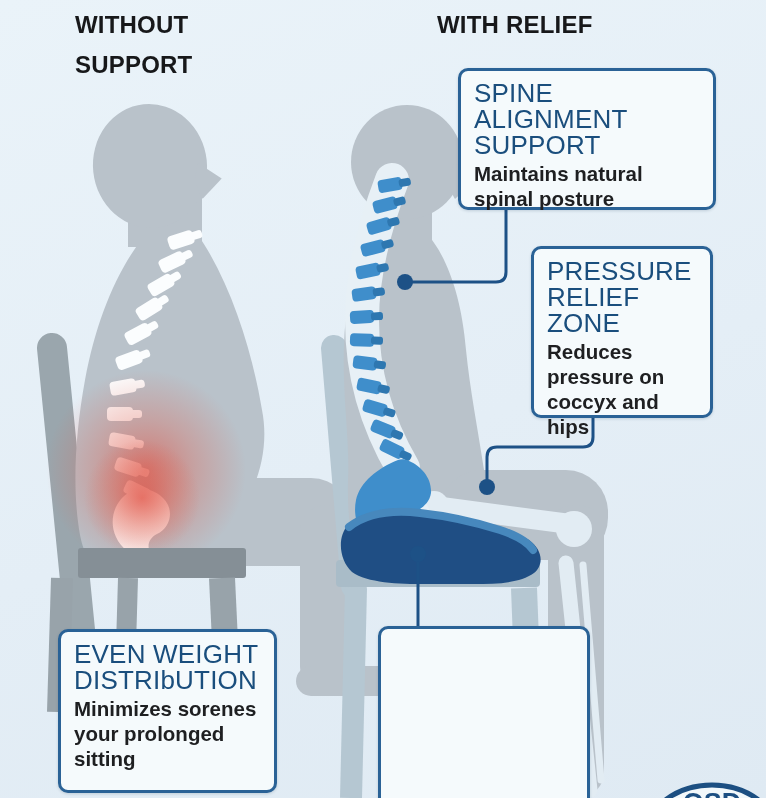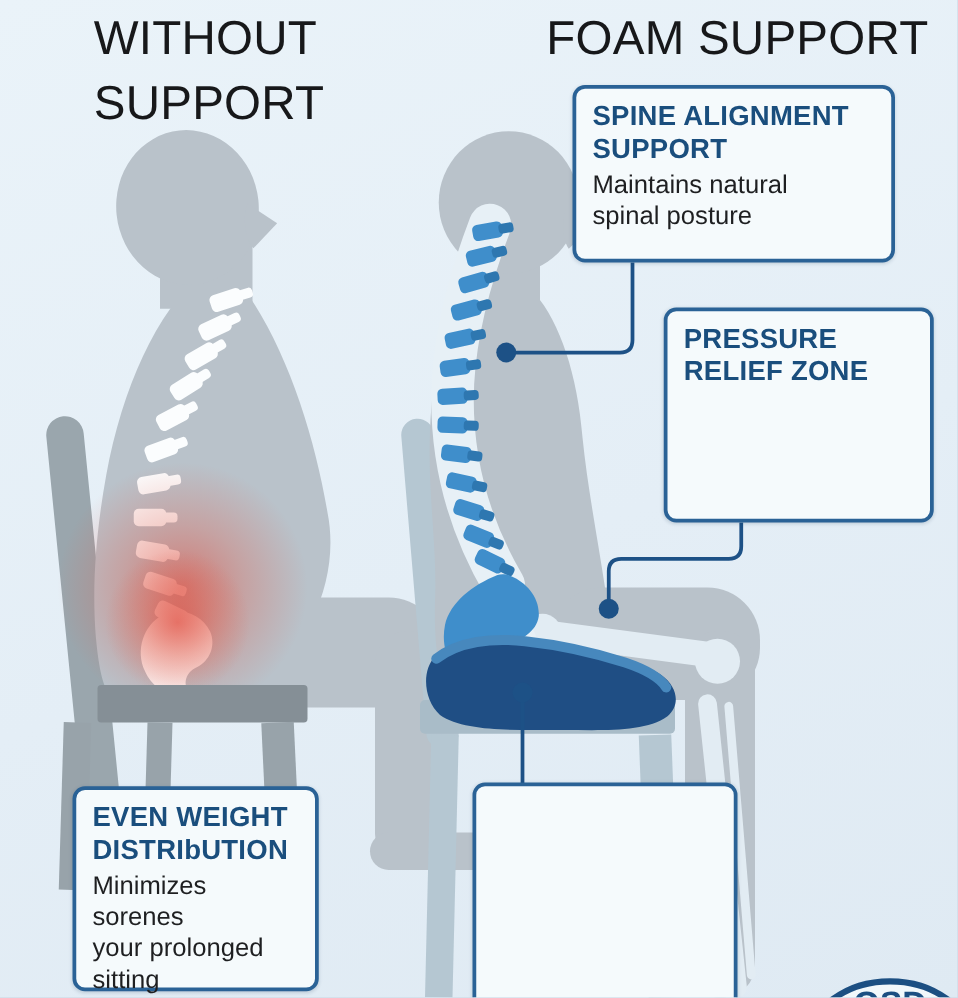--- a/index.html
+++ b/index.html
@@ -3,39 +3,39 @@
 <meta charset="utf-8">
 <style>
   html,body{margin:0;padding:0;background:#cfdde9;}
   #stage{
     position:relative;width:766px;height:798px;overflow:hidden;
     background:linear-gradient(160deg,#eaf3f9 0%,#e4eef6 55%,#dfeaf3 100%);
     font-family:"Liberation Sans","DejaVu Sans",sans-serif;
   }
   #art{position:absolute;left:0;top:0;width:766px;height:798px;}
   .heading{
-    position:absolute;white-space:pre-line;font-weight:400;color:#17181a;
-    font-size:38px;line-height:52px;letter-spacing:.2px;
+    position:absolute;white-space:pre-line;font-weight:700;color:#17181a;
+    font-size:24px;line-height:40px;letter-spacing:.2px;
   }
   #heading-left{left:75px;top:5px;}
   #heading-right{left:437px;top:5px;}
   .callout{
     position:absolute;background:#f5fafc;border:3px solid #2a6296;border-radius:10px;
     padding:9px 13px;box-sizing:border-box;box-shadow:0 1px 3px rgba(30,60,90,.18);
   }
   .callout .title{
-    white-space:pre-line;font-weight:700;color:#1a4e7d;font-size:22px;line-height:26px;
+    white-space:pre-line;font-weight:400;color:#1a4e7d;font-size:26px;line-height:26px;
     margin:0 0 3px 0;letter-spacing:.2px;
   }
   .callout .body{
-    white-space:pre-line;color:#1e1f21;font-size:20.5px;line-height:25px;margin:0;
+    white-space:pre-line;color:#1e1f21;font-size:20.5px;line-height:25px;margin:0;font-weight:bold;
   }
   #box-spine{left:458px;top:68px;width:258px;height:142px;}
-  #box-pressure{left:531px;top:246px;width:216px;height:172px;}
-  #box-weight{left:58px;top:629px;width:197px;height:164px;}
+  #box-pressure{left:531px;top:246px;width:182px;height:172px;}
+  #box-weight{left:58px;top:629px;width:219px;height:164px;}
   #box-memory{left:378px;top:626px;width:212px;height:210px;}
 </style>
 </head>
 <body>
 
 <div id="stage">
 
   <svg id="art" viewBox="0 0 766 798">
     <defs>
       <radialGradient id="redGlow">
@@ -154,32 +154,35 @@
     </g>
 
     <g>
       <ellipse cx="712" cy="833" rx="64" ry="48" fill="#f2f8fb" stroke="#1c4f82" stroke-width="5"></ellipse>
       <text x="712" y="812" text-anchor="middle" font-size="27" font-weight="700" fill="#1c4f82" font-family="Liberation Sans, DejaVu Sans, sans-serif">OSD</text>
     </g>
   </svg>
 
   <div id="heading-left" class="heading">WITHOUT
 SUPPORT</div>
-  <div id="heading-right" class="heading">FOAM SUPPORT</div>
+  <div id="heading-right" class="heading">WITH RELIEF</div>
 
   <div id="box-spine" class="callout">
     <p class="title">SPINE ALIGNMENT
 SUPPORT</p>
     <p class="body">Maintains natural
 spinal posture</p>
   </div>
 
   <div id="box-pressure" class="callout">
     <p class="title">PRESSURE
 RELIEF ZONE</p>
+    <p class="body">Reduces
+pressure on
+coccyx and hips</p>
   </div>
 
   <div id="box-weight" class="callout">
     <p class="title">EVEN WEIGHT
 DISTRIbUTION</p>
     <p class="body">Minimizes sorenes
 your prolonged
 sitting</p>
   </div>
 

